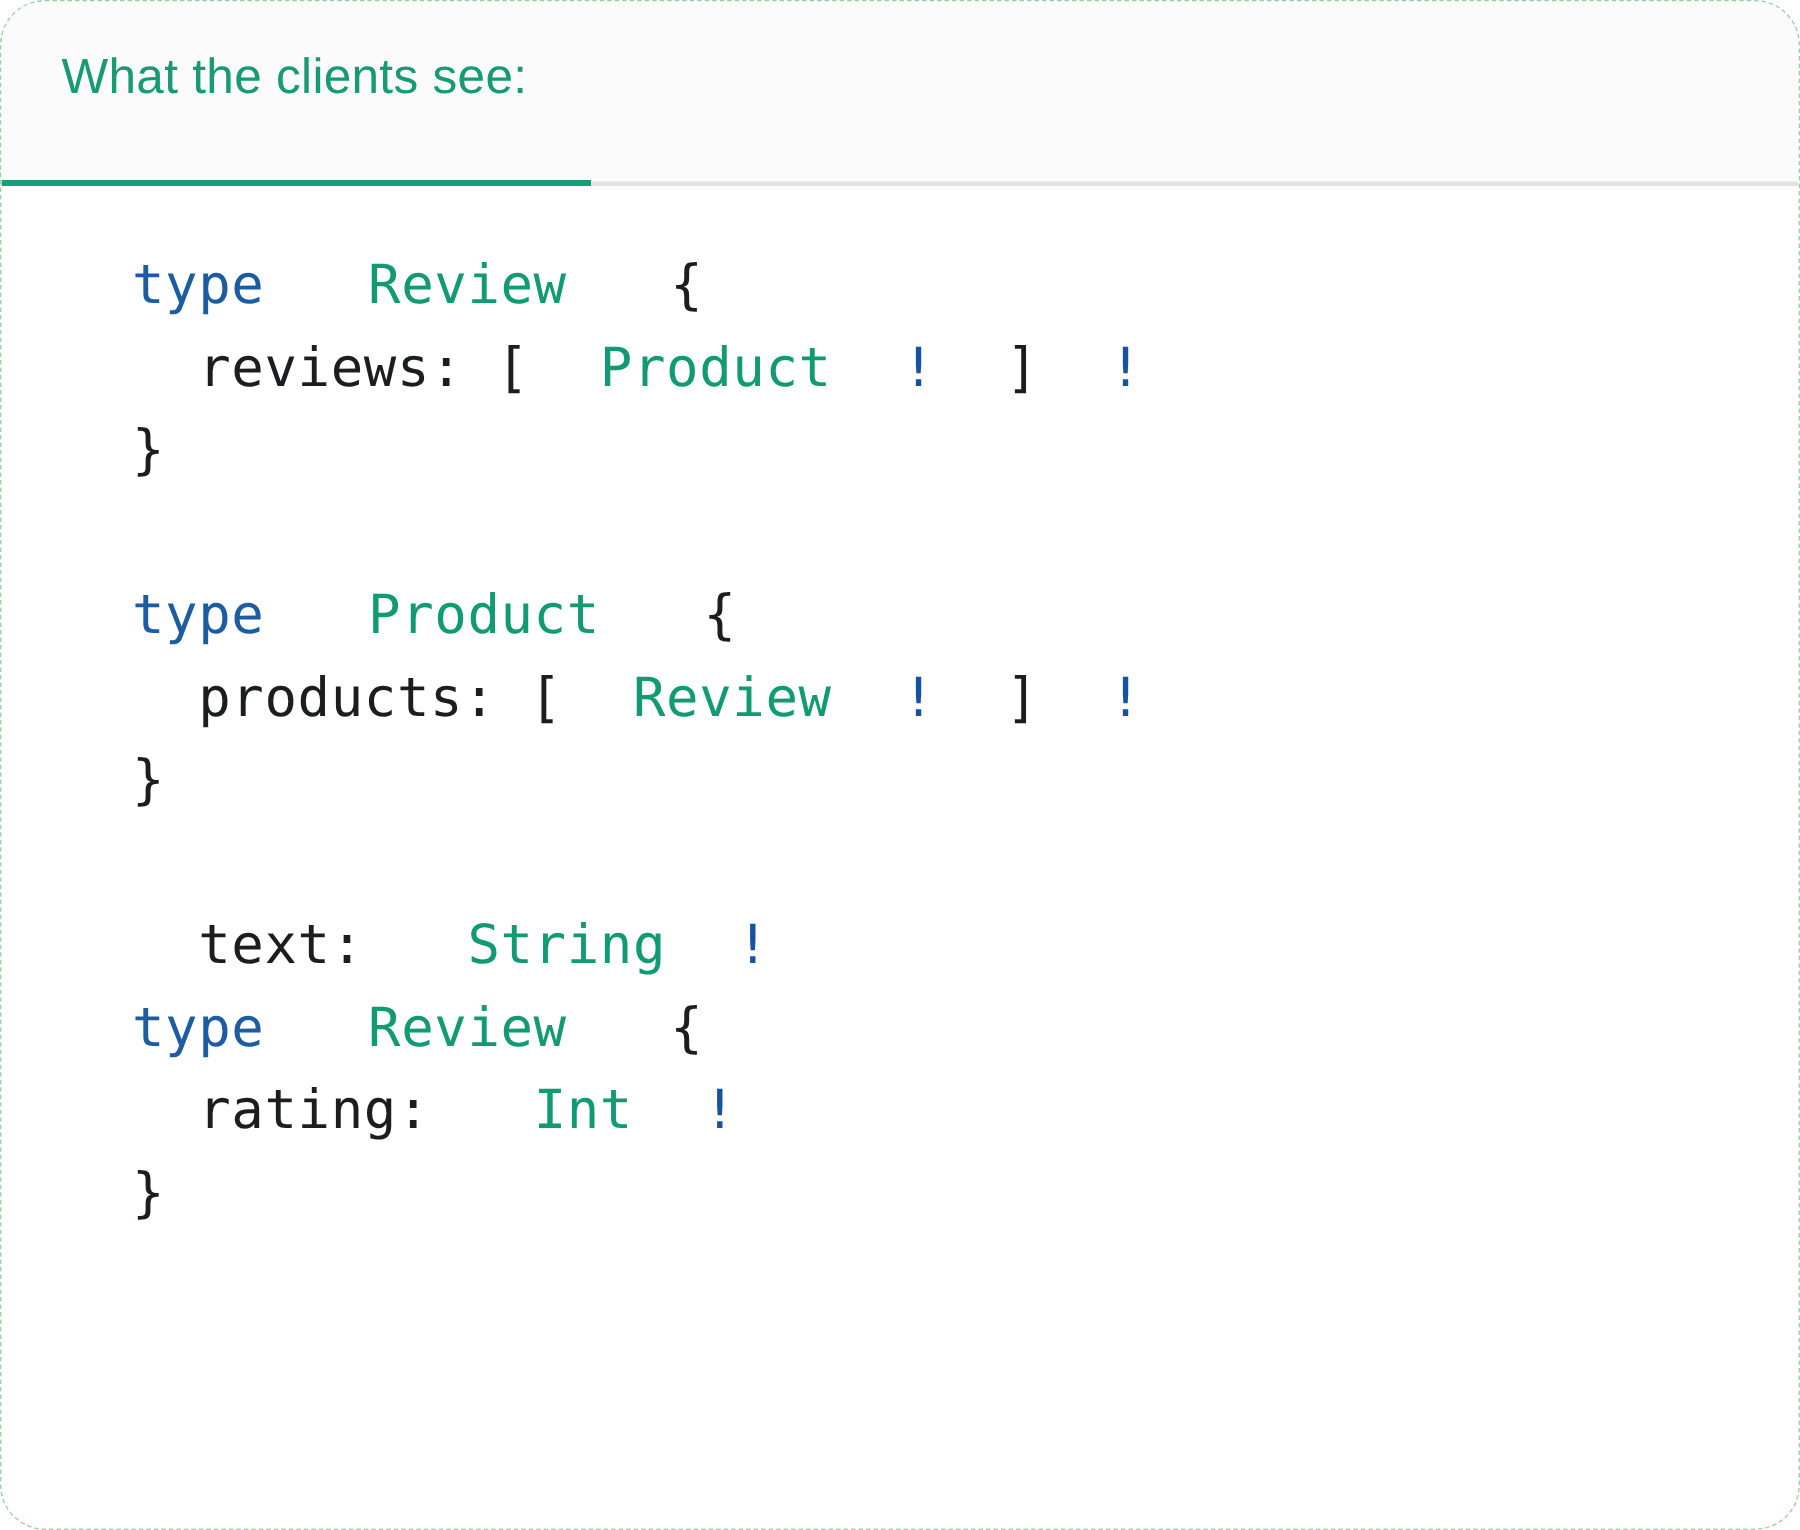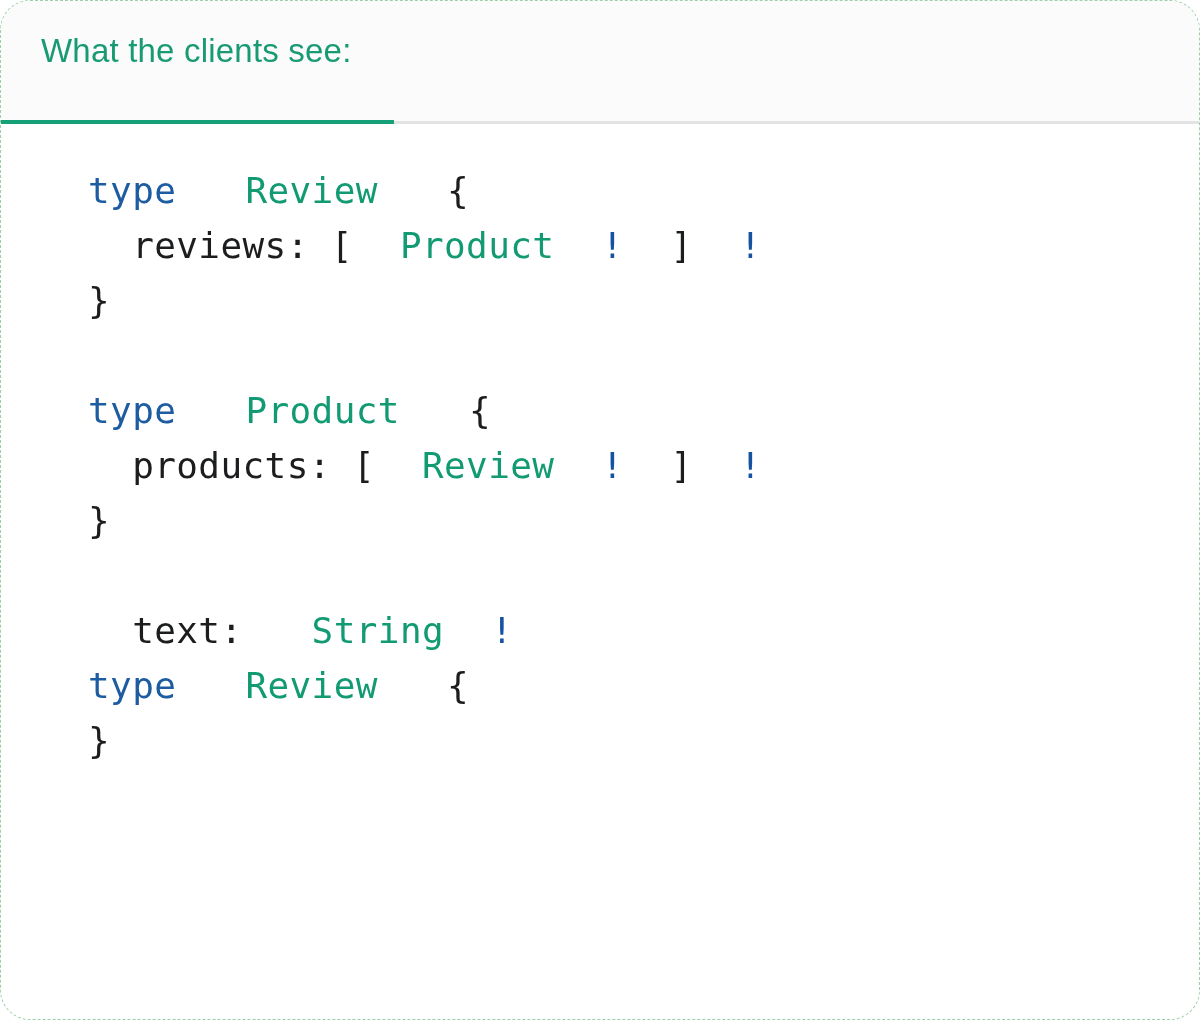--- a/index.html
+++ b/index.html
@@ -83,15 +83,16 @@
       <div class="code-line"><span class="tok-kw">type </span><span class="tok-ty">Review</span><span class="tok-pl"> {</span></div>
       <div class="code-line"><span class="tok-pl">  reviews: [</span><span class="tok-ty">Product</span><span class="tok-bang">!</span><span class="tok-pl">]</span><span class="tok-bang">!</span></div>
       <div class="code-line"><span class="tok-pl">}</span></div>
       <div class="code-line">&nbsp;</div>
       <div class="code-line"><span class="tok-kw">type </span><span class="tok-ty">Product</span><span class="tok-pl"> {</span></div>
       <div class="code-line"><span class="tok-pl">  products: [</span><span class="tok-ty">Review</span><span class="tok-bang">!</span><span class="tok-pl">]</span><span class="tok-bang">!</span></div>
       <div class="code-line"><span class="tok-pl">}</span></div>
       <div class="code-line">&nbsp;</div>
       <div class="code-line"><span class="tok-pl">  text: </span><span class="tok-ty">String</span><span class="tok-bang">!</span></div>
       <div class="code-line"><span class="tok-kw">type </span><span class="tok-ty">Review</span><span class="tok-pl"> {</span></div>
+      <div class="code-line"><span class="tok-pl">  rating: </span><span class="tok-ty">Int</span><span class="tok-bang">!</span></div>
       <div class="code-line"><span class="tok-pl">}</span></div>
     </div>
 </div>
 
 </body></html>

